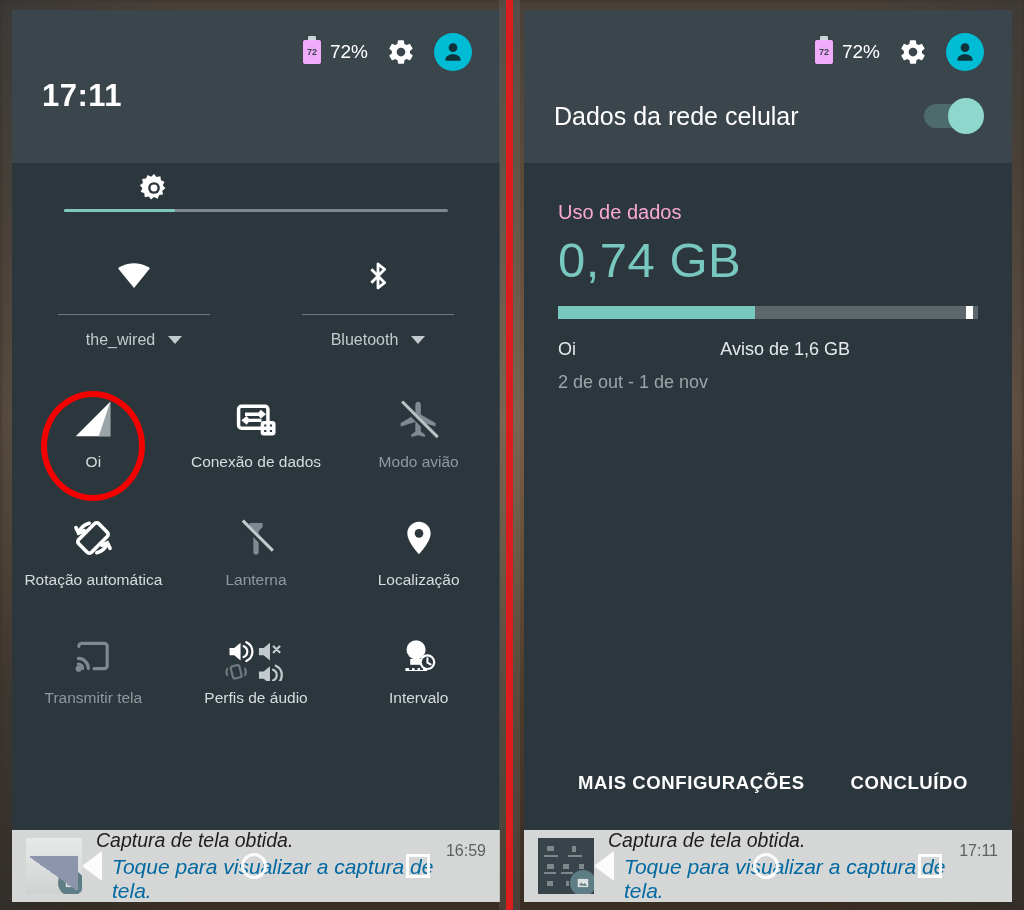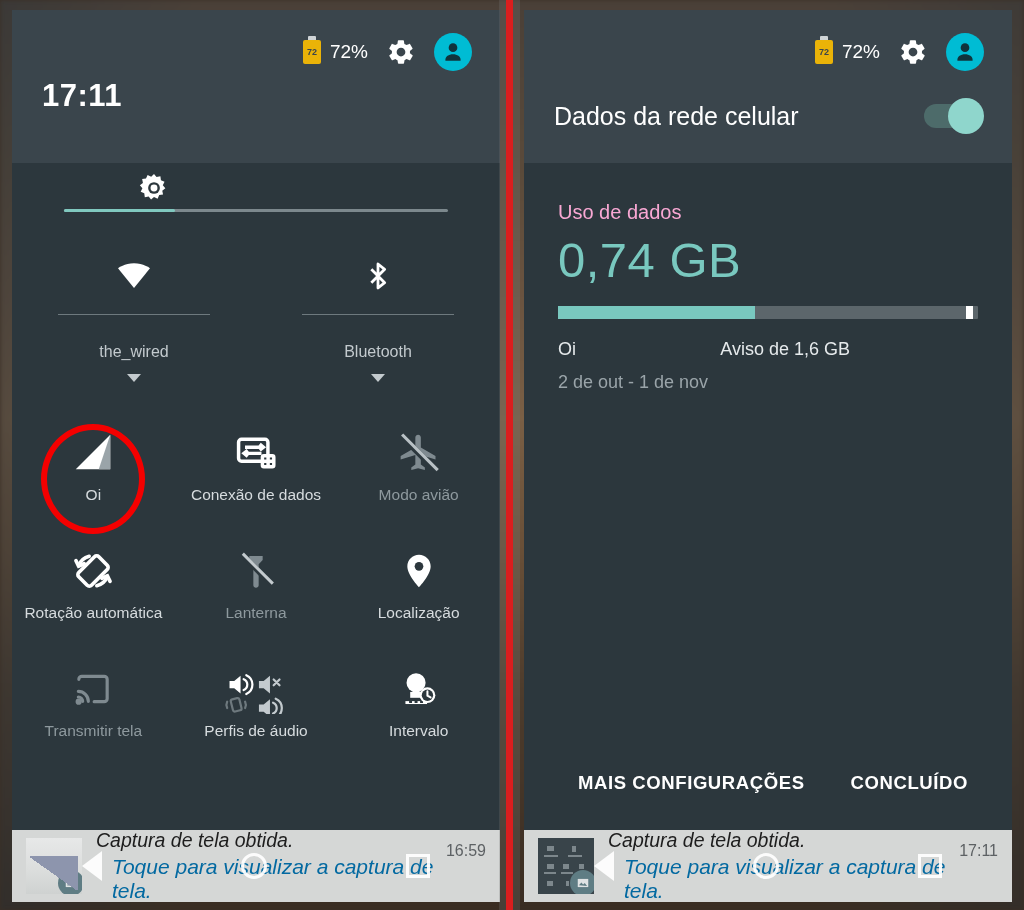--- a/index.html
+++ b/index.html
@@ -32,21 +32,21 @@
   }
   #left-panel .panel-header { height:153px; }
   #right-panel .panel-header{ height:153px; }
 
   .status-row{
     display:flex; align-items:center; justify-content:flex-end;
     gap:18px; padding:22px 28px 0 0; height:62px;
   }
   .batt-wrap{ display:flex; align-items:center; gap:9px; }
   .batt-icon{
-    width:18px;height:24px;background:#eab308;border-radius:2px;
+    width:18px;height:24px;background:#f0abfc;border-radius:2px;
     position:relative; display:flex; align-items:center; justify-content:center;
   }
   .batt-icon:before{
     content:""; position:absolute; top:-4px; left:5px; width:8px;height:4px;
     background:#cfd4d6; border-radius:1px 1px 0 0;
   }
   .batt-num{ font-size:9px; font-weight:bold; color:#3a454c; line-height:1; }
   .batt-pct{ color:#fff; font-size:19px; }
   .gear-icon{ width:30px;height:30px; position:relative; color:#fff; }
   .gear-icon svg{ display:block; }
@@ -84,21 +84,21 @@
   .bright-fill{ position:absolute; left:0; top:0; height:3px; background:#80c8bf; border-radius:2px; width:29%; }
   .bright-thumb{
     position:absolute; left:29%; top:50%; transform:translate(-50%,-50%);
     width:32px;height:32px; color:#fff;
   }
 
   .top-tiles{ display:flex; margin-top:40px; }
   .top-tile{ flex:1; display:flex; flex-direction:column; align-items:center; }
   .top-tile .ico{ height:48px; display:flex; align-items:center; justify-content:center; color:#fff; }
   .tile-rule{ width:152px; height:1px; background:#6e797e; margin-top:14px; }
-  .top-tile .lbl{ display:flex; align-items:center; gap:13px; margin-top:28px;flex-direction:column; }
+  .top-tile .lbl{ display:flex; align-items:center; gap:13px; margin-top:16px; }
   .top-tile .lbl span{ color:#c3cace; font-size:16px; }
   .caret{ width:0;height:0;border-left:7px solid transparent;border-right:7px solid transparent;border-top:8px solid #c3cace; }
 
   .grid{ margin-top:34px; }
   .grid-row{ display:flex; }
   .cell{ flex:1; display:flex; flex-direction:column; align-items:center; padding-top:10px; position:relative; }
   .cell .ico{ height:54px; display:flex; align-items:center; justify-content:center; }
   .cell .lbl{ color:#d6dbde; font-size:15.5px; margin-top:6px; text-align:center; }
   .cell.dim .lbl{ color:#8e999e; }
   .cell .ico svg{ display:block; }

